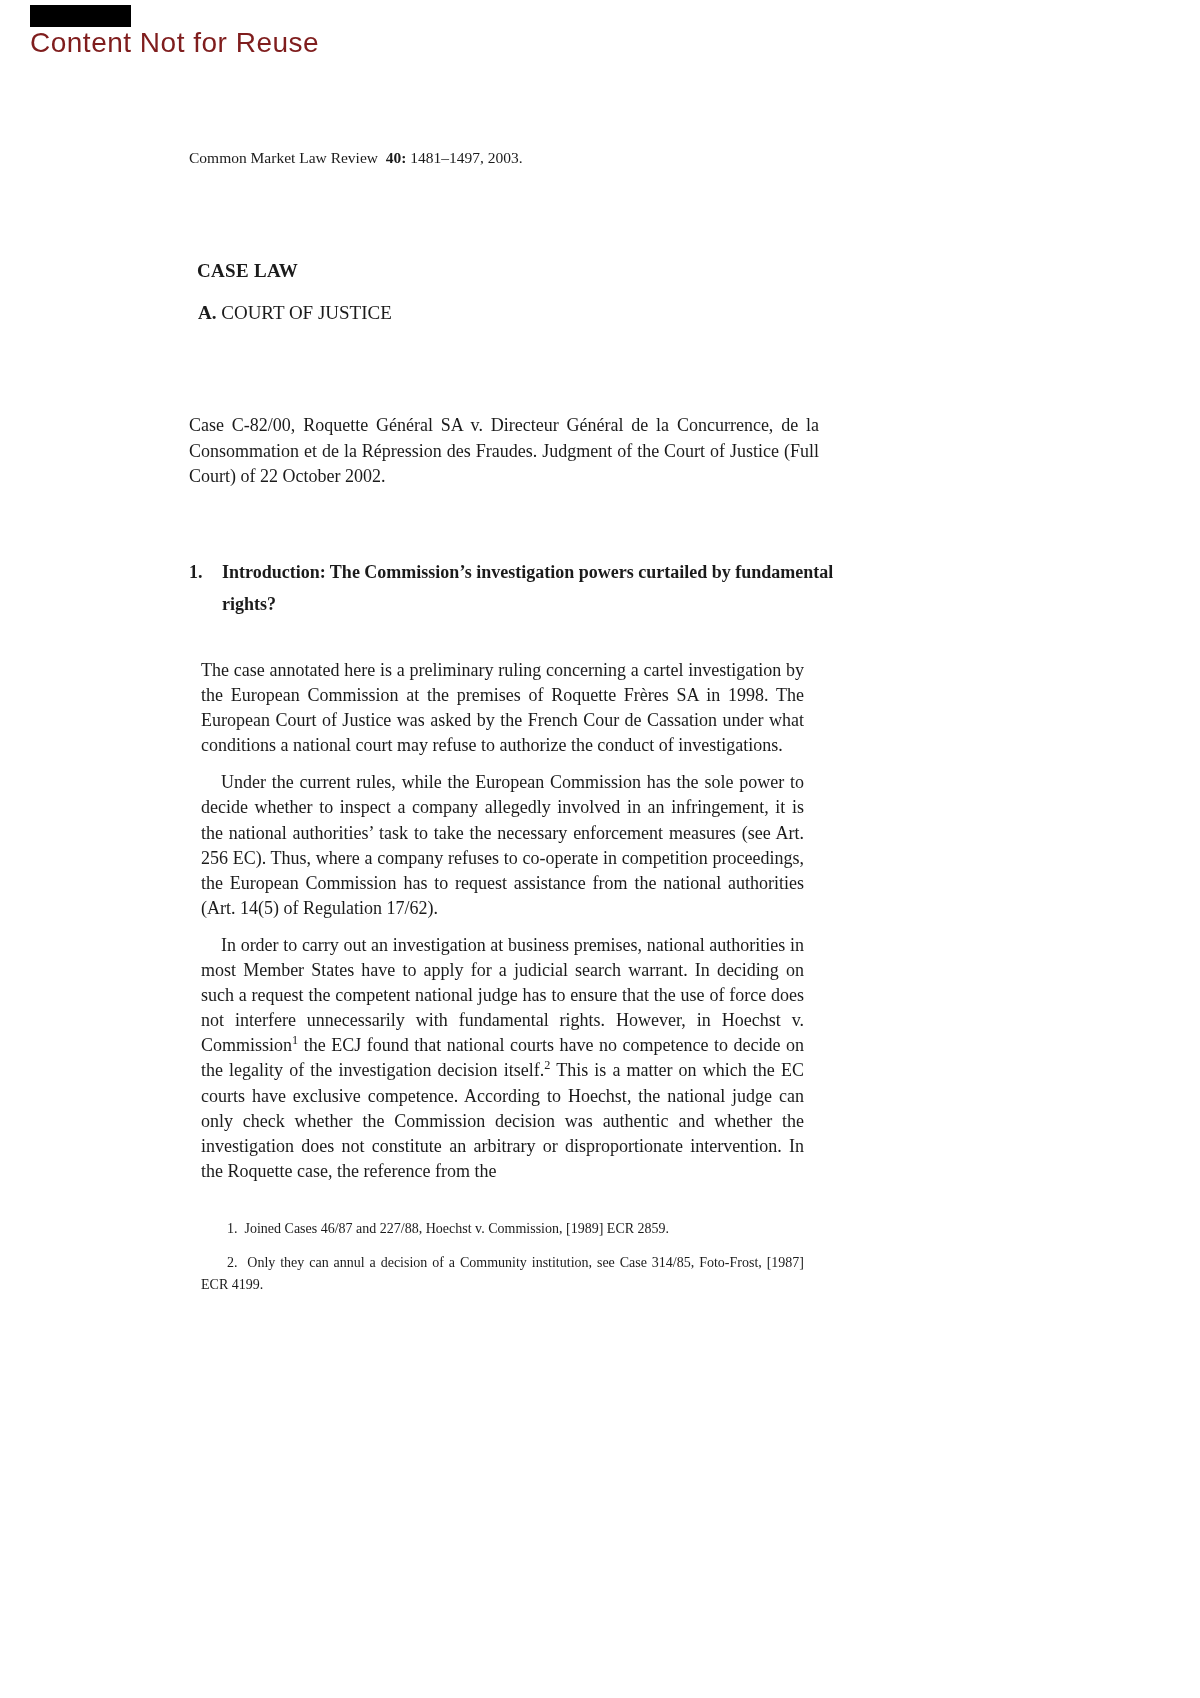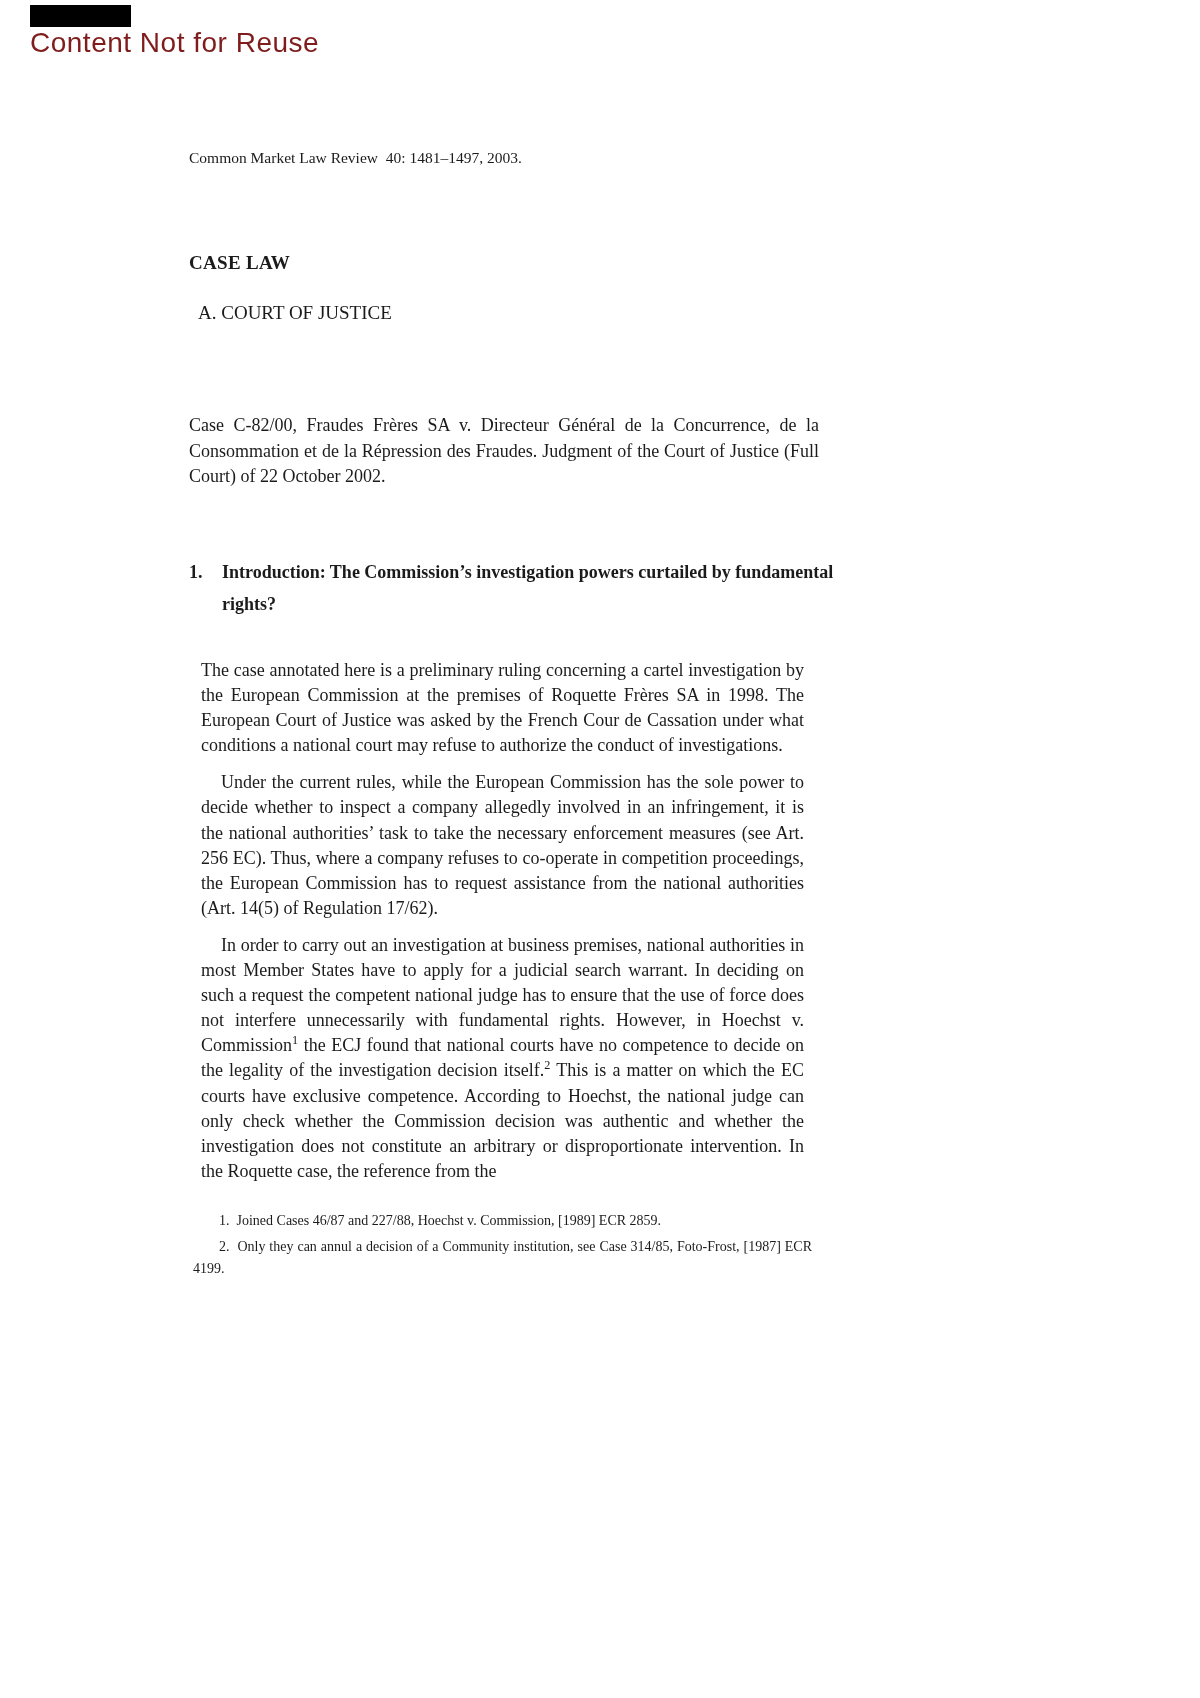--- a/index.html
+++ b/index.html
@@ -29,21 +29,21 @@
   .journal {
     position: absolute;
     left: 189px; top: 147px;
     font-size: 15.5px;
     line-height: 21px;
     white-space: nowrap;
   }
   .caselaw {
     position: absolute;
     left: 189px; top: 252px;
-    margin: 0;
+    margin: 8px;
     font-size: 19px;
     font-weight: bold;
     letter-spacing: 0.3px;
   }
   .court {
     position: absolute;
     left: 198px; top: 302px;
     margin: 0;
     font-size: 19px;
     font-weight: normal;
@@ -79,43 +79,43 @@
   .para { margin: 12px; }
   .para.indent { text-indent: 20px; }
   .footnotes {
     position: absolute;
     left: 189px; top: 1206px;
     width: 627px;
     font-size: 14px;
     line-height: 22px;
     text-align: justify;
   }
-  .fn { margin: 4px; text-indent: 26px; }
+  .fn { margin: 12px; text-indent: 26px; }
   .it { }
-  .bd { font-weight: normal; }
+  .bd { font-weight: bold; }
   sup { font-size: 68%; line-height: 0; vertical-align: super; }
 </style>
 </head>
 <body>
 
 <div class="page">
 
   <div class="redaction-bar"></div>
 
   <div class="watermark">Content Not for Reuse</div>
 
   <div class="journal">
     <div><span class="it">Common Market Law Review</span><span>&nbsp; </span><span class="bd">40:</span><span>&nbsp;1481–1497, 2003.</span></div>
   </div>
 
   <h2 class="caselaw">CASE LAW</h2>
 
   <h3 class="court"><span class="bd">A.</span><span> COURT OF JUSTICE</span></h3>
 
-  <p class="citation"><span>Case C-82/00, </span><span class="it">Fraudes Frères SA</span><span> v. </span><span class="it">Directeur Général de la Concurrence, de la Consommation et de la Répression des Fraudes</span><span>. Judgment of the Court of Justice (Full Court) of 22 October 2002.</span></p>
+  <p class="citation"><span>Case C-82/00, </span><span class="it">Roquette Général SA</span><span> v. </span><span class="it">Directeur Général de la Concurrence, de la Consommation et de la Répression des Fraudes</span><span>. Judgment of the Court of Justice (Full Court) of 22 October 2002.</span></p>
 
   <div class="sec-heading">
     <span class="sec-num">1.</span>
     <span class="sec-title">Introduction: The Commission’s investigation powers curtailed by fundamental rights?</span>
   </div>
 
   <div class="body-col">
     <p class="para"><span>The case annotated here is a preliminary ruling concerning a cartel investigation by the European Commission at the premises of Roquette Frères SA in 1998. The European Court of Justice was asked by the French </span><span class="it">Cour de Cassation</span><span> under what conditions a national court may refuse to authorize the conduct of investigations.</span></p>
     <p class="para indent"><span>Under the current rules, while the European Commission has the sole power to decide whether to inspect a company allegedly involved in an infringement, it is the national authorities’ task to take the necessary enforcement measures (see Art. 256 EC). Thus, where a company refuses to co-operate in competition proceedings, the European Commission has to request assistance from the national authorities (Art. 14(5) of Regulation 17/62).</span></p>
     <p class="para indent"><span>In order to carry out an investigation at business premises, national authorities in most Member States have to apply for a judicial search warrant. In deciding on such a request the competent national judge has to ensure that the use of force does not interfere unnecessarily with fundamental rights. However, in </span><span class="it">Hoechst</span><span> v. </span><span class="it">Commission</span><sup>1</sup><span> the ECJ found that national courts have no competence to decide on the legality of the investigation decision itself.</span><sup>2</sup><span> This is a matter on which the EC courts have exclusive competence. According to </span><span class="it">Hoechst</span><span>, the national judge can only check whether the Commission decision was authentic and whether the investigation does not constitute an arbitrary or disproportionate intervention. In the </span><span class="it">Roquette</span><span> case, the reference from the</span></p>

